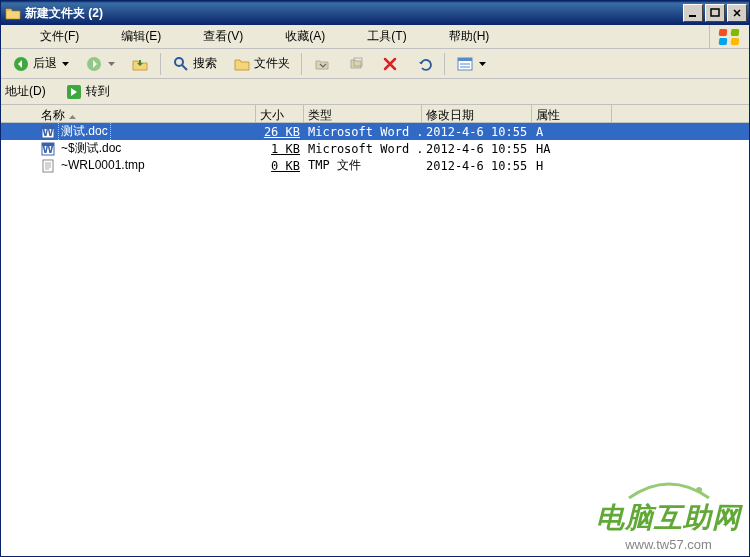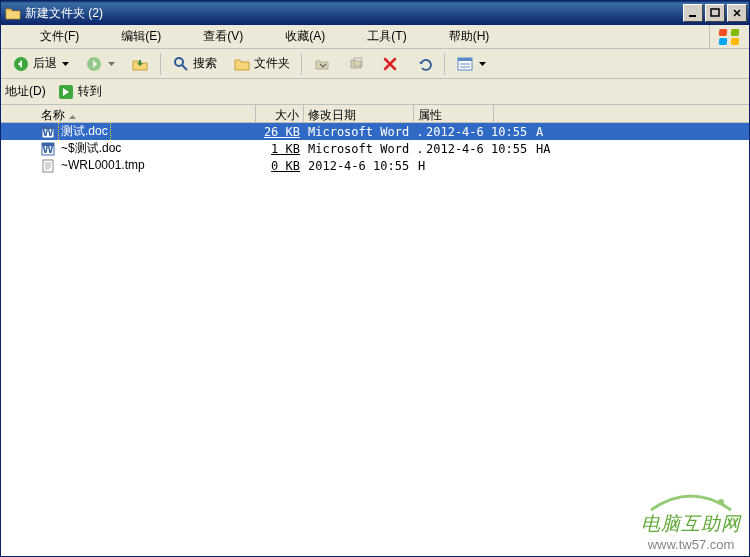--- a/index.html
+++ b/index.html
@@ -1,21 +1,21 @@
 <!DOCTYPE html>
 <html><head>
 <meta charset="utf-8">
 <style>
 * { margin: 0; padding: 0; box-sizing: border-box; font-family: "宋体", SimSun, Tahoma, sans-serif; font-size: 12px; }
 body { background: #fff; width: 750px; height: 557px; overflow: hidden; position: relative; border: 1px solid #0a246a; }
 
 
 .titlebar { background: linear-gradient(#0a246a, #3a6ea5 8%, #0a246a); height: 24px; display: flex; align-items: center; padding: 0 2px 0 4px; color: #fff; }
 .titlebar .folder-ico { width: 16px; height: 14px; margin-right: 4px; }
-.titlebar .title-text { flex: 1; font-weight: normal; }
+.titlebar .title-text { flex: 1; font-weight: bold; }
 .winbtns { display: flex; gap: 2px; }
 .winbtn { width: 20px; height: 18px; background: #d4d0c8; border: 1px solid #404040; border-top-color: #fff; border-left-color: #fff; display: flex; align-items: center; justify-content: center; font-family: Arial; font-size: 10px; font-weight: bold; cursor: pointer; }
 .winbtn.close { color: #000; }
 
 
 .menubar { background: #ece9d8; height: 24px; display: flex; align-items: center; padding: 0 4px; border-bottom: 1px solid #c0c0c0; position: relative; }
 .menubar .item { padding: 3px 7px; cursor: pointer; margin-left: 28px; }
 .menubar .logo { position: absolute; right: 2px; top: 0; width: 38px; height: 24px; display: flex; align-items: center; justify-content: center; border-left: 1px solid #c0c0c0; }
 .flag { width: 20px; height: 16px; position: relative; }
 .flag span { position: absolute; width: 8px; height: 7px; border-radius: 1px 2px 1px 2px; }
@@ -27,46 +27,46 @@
 
 .toolbar { background: #ece9d8; height: 30px; display: flex; align-items: center; padding: 0 4px; border-bottom: 1px solid #c0c0c0; gap: 2px; }
 .tbtn { display: flex; align-items: center; padding: 2px 6px; gap: 3px; border: 1px solid transparent; border-radius: 3px; cursor: pointer; }
 .tbtn.disabled { opacity: .5; cursor: default; }
 .tsep { width: 1px; height: 22px; background: #c0c0c0; margin: 0 2px; }
 .tico { width: 18px; height: 18px; display: inline-flex; align-items: center; justify-content: center; }
 .tico svg { width: 16px; height: 16px; }
 .dd { width: 7px; height: 4px; margin-left: 2px; }
 
 
-.addrbar { background: #ece9d8; height: 26px; display: flex; align-items: center; padding: 0 4px; gap: 4px; border-bottom: 1px solid #c0c0c0; }
+.addrbar { background: #ece9d8; height: 26px; display: flex; align-items: center; padding: 0 4px; gap: 12px; border-bottom: 1px solid #c0c0c0; }
 .addrbox { flex: 1; height: 20px; background: #fff; border: 1px solid #7f9db9; display: flex; align-items: center; padding: 0 2px; gap: 4px; }
 .addrbox .addr-text { flex: 1; white-space: nowrap; }
 .addrbox .dd-btn { width: 16px; height: 16px; background: #cde; border: 1px solid #7f9db9; display: flex; align-items: center; justify-content: center; cursor: pointer; }
 .gobtn { display: flex; align-items: center; gap: 3px; padding: 0 6px; border: 1px solid transparent; border-radius: 3px; cursor: pointer; }
 
 
 .cols { height: 18px; background: #ece9d8; display: flex; border-bottom: 1px solid #c0c0c0; }
 .col { border-right: 1px solid #c0c0c0; padding: 2px 4px; position: relative; cursor: pointer; white-space: nowrap; overflow: hidden; }
-.col.right { text-align: right; }
+.col.right { text-align: left; }
 .col .sort { display:inline-block; margin-left: 4px; }
 
 
 .files { background: #fff; height: 420px; overflow: auto; }
 .row { display: flex; height: 17px; align-items: center; }
 .row.sel { background: #316ac5; color: #fff; }
 .row.sel .fname { outline: 1px dotted #ffcc00; }
 .cell { padding: 0 4px; white-space: nowrap; overflow: hidden; font-family: "宋体", SimSun, monospace; }
 .cell.right { text-align: right; text-decoration: underline; }
 .fico { width: 16px; height: 14px; display: inline-block; vertical-align: middle; margin-right: 2px; }
 .fname { padding: 17px 2px; }
 
 
 .watermark { position: absolute; right: 8px; bottom: 4px; text-align: center; opacity: .95; pointer-events: none; }
 .wm-arc { width: 90px; height: 26px; margin: 0 auto -6px; }
-.wm-cn { color: #59a52c; font-size: 19px; font-weight: normal; font-style: italic; letter-spacing: 1px; }
+.wm-cn { color: #59a52c; font-size: 28px; font-weight: bold; font-style: italic; letter-spacing: 1px; }
 .wm-en { color: #808080; font-size: 13px; }
 
 
 .w-name { width: 219px; margin-left: 36px; }
 .w-size { width: 48px; }
 .w-type { width: 118px; }
 .w-date { width: 110px; }
 .w-attr { width: 80px; }
 </style>
 </head>
@@ -224,20 +224,21 @@
       </span>
     <span>转到</span>
   </div>
 </div>
 
 <div class="cols">
   <div class="col w-name"><span>名称</span><span class="sort"><svg width="7" height="4" viewBox="0 0 7 4">
           <path d="M3.5 0L7 4H0z" fill="#888"></path>
         </svg></span></div>
   <div class="col w-size right">大小</div>
+  <div class="col w-type">类型</div>
   <div class="col w-date">修改日期</div>
   <div class="col w-attr">属性</div>
 </div>
 
 <div class="files" id="file-list">
     <div class="row sel">
       <div class="cell w-name"><span class="fico"><svg width="16" height="14" viewBox="0 0 16 14">
             <rect x="1" y="1" width="12" height="12" fill="#fff" stroke="#3a64a8" stroke-width="1"></rect>
             <rect x="1" y="1" width="12" height="3" fill="#3a64a8"></rect>
             <text x="7" y="11" font-size="7" fill="#3a64a8" text-anchor="middle" font-weight="bold">W</text>
@@ -257,20 +258,21 @@
       <div class="cell w-type">Microsoft Word ...</div>
       <div class="cell w-date">2012-4-6 10:55</div>
       <div class="cell w-attr">HA</div>
     </div>
     <div class="row">
       <div class="cell w-name"><span class="fico"><svg width="16" height="14" viewBox="0 0 16 14">
             <rect x="2" y="1" width="10" height="12" fill="#fff" stroke="#888" stroke-width="1"></rect>
             <path d="M4 4h6M4 6h6M4 8h6M4 10h4" stroke="#aaa" stroke-width="1"></path>
           </svg></span><span class="fname">~WRL0001.tmp</span></div>
       <div class="cell w-size right">0 KB</div>
+      <div class="cell w-type">TMP 文件</div>
       <div class="cell w-date">2012-4-6 10:55</div>
       <div class="cell w-attr">H</div>
     </div>
   </div>
 
 <div class="watermark">
   <svg class="wm-arc" viewBox="0 0 90 26">
     <path d="M5 22 Q45 -6 85 22" fill="none" stroke="#8fc96b" stroke-width="3"></path>
     <circle cx="75" cy="14" r="3" fill="#8fc96b"></circle>
   </svg>

